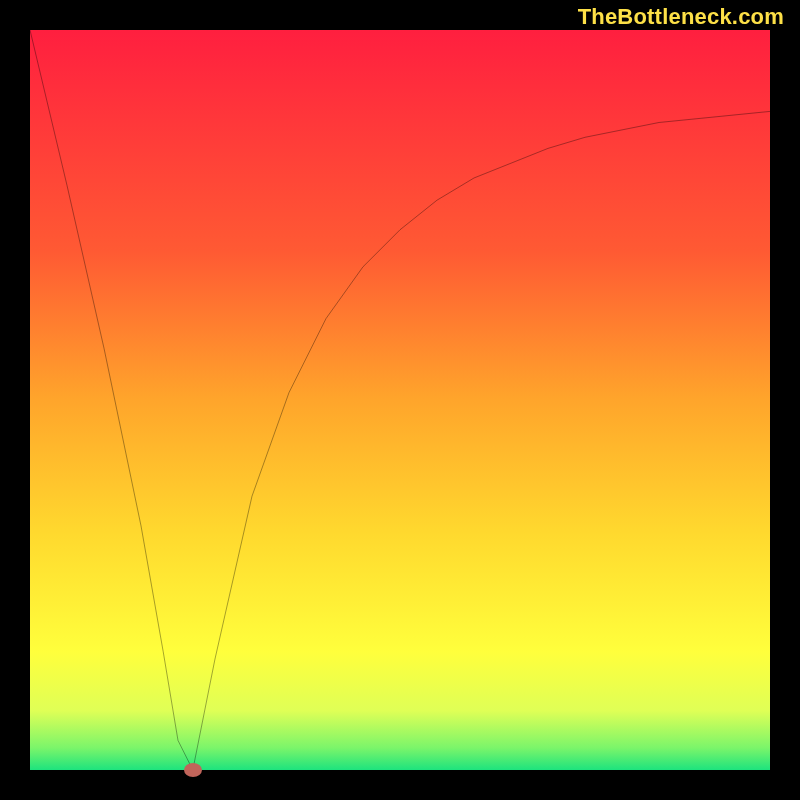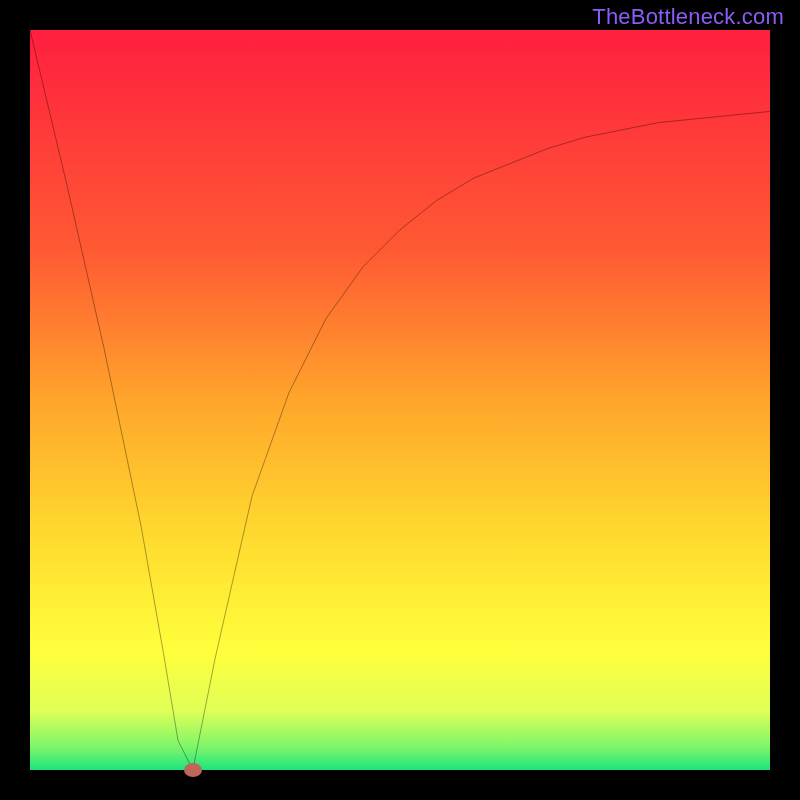--- a/index.html
+++ b/index.html
@@ -14,23 +14,23 @@
   .frame {
     position: relative;
     width: 800px;
     height: 800px;
     background: #000;
   }
   .watermark {
     position: absolute;
     top: 4px;
     right: 16px;
-    color: #8b5cf6;
+    color: #fde047;
     font-size: 22px;
-    font-weight: 400;
+    font-weight: 700;
     letter-spacing: 0.2px;
     z-index: 50;
   }
   .plot-area {
     position: absolute;
     left: 30px;
     top: 30px;
     width: 740px;
     height: 740px;
     

